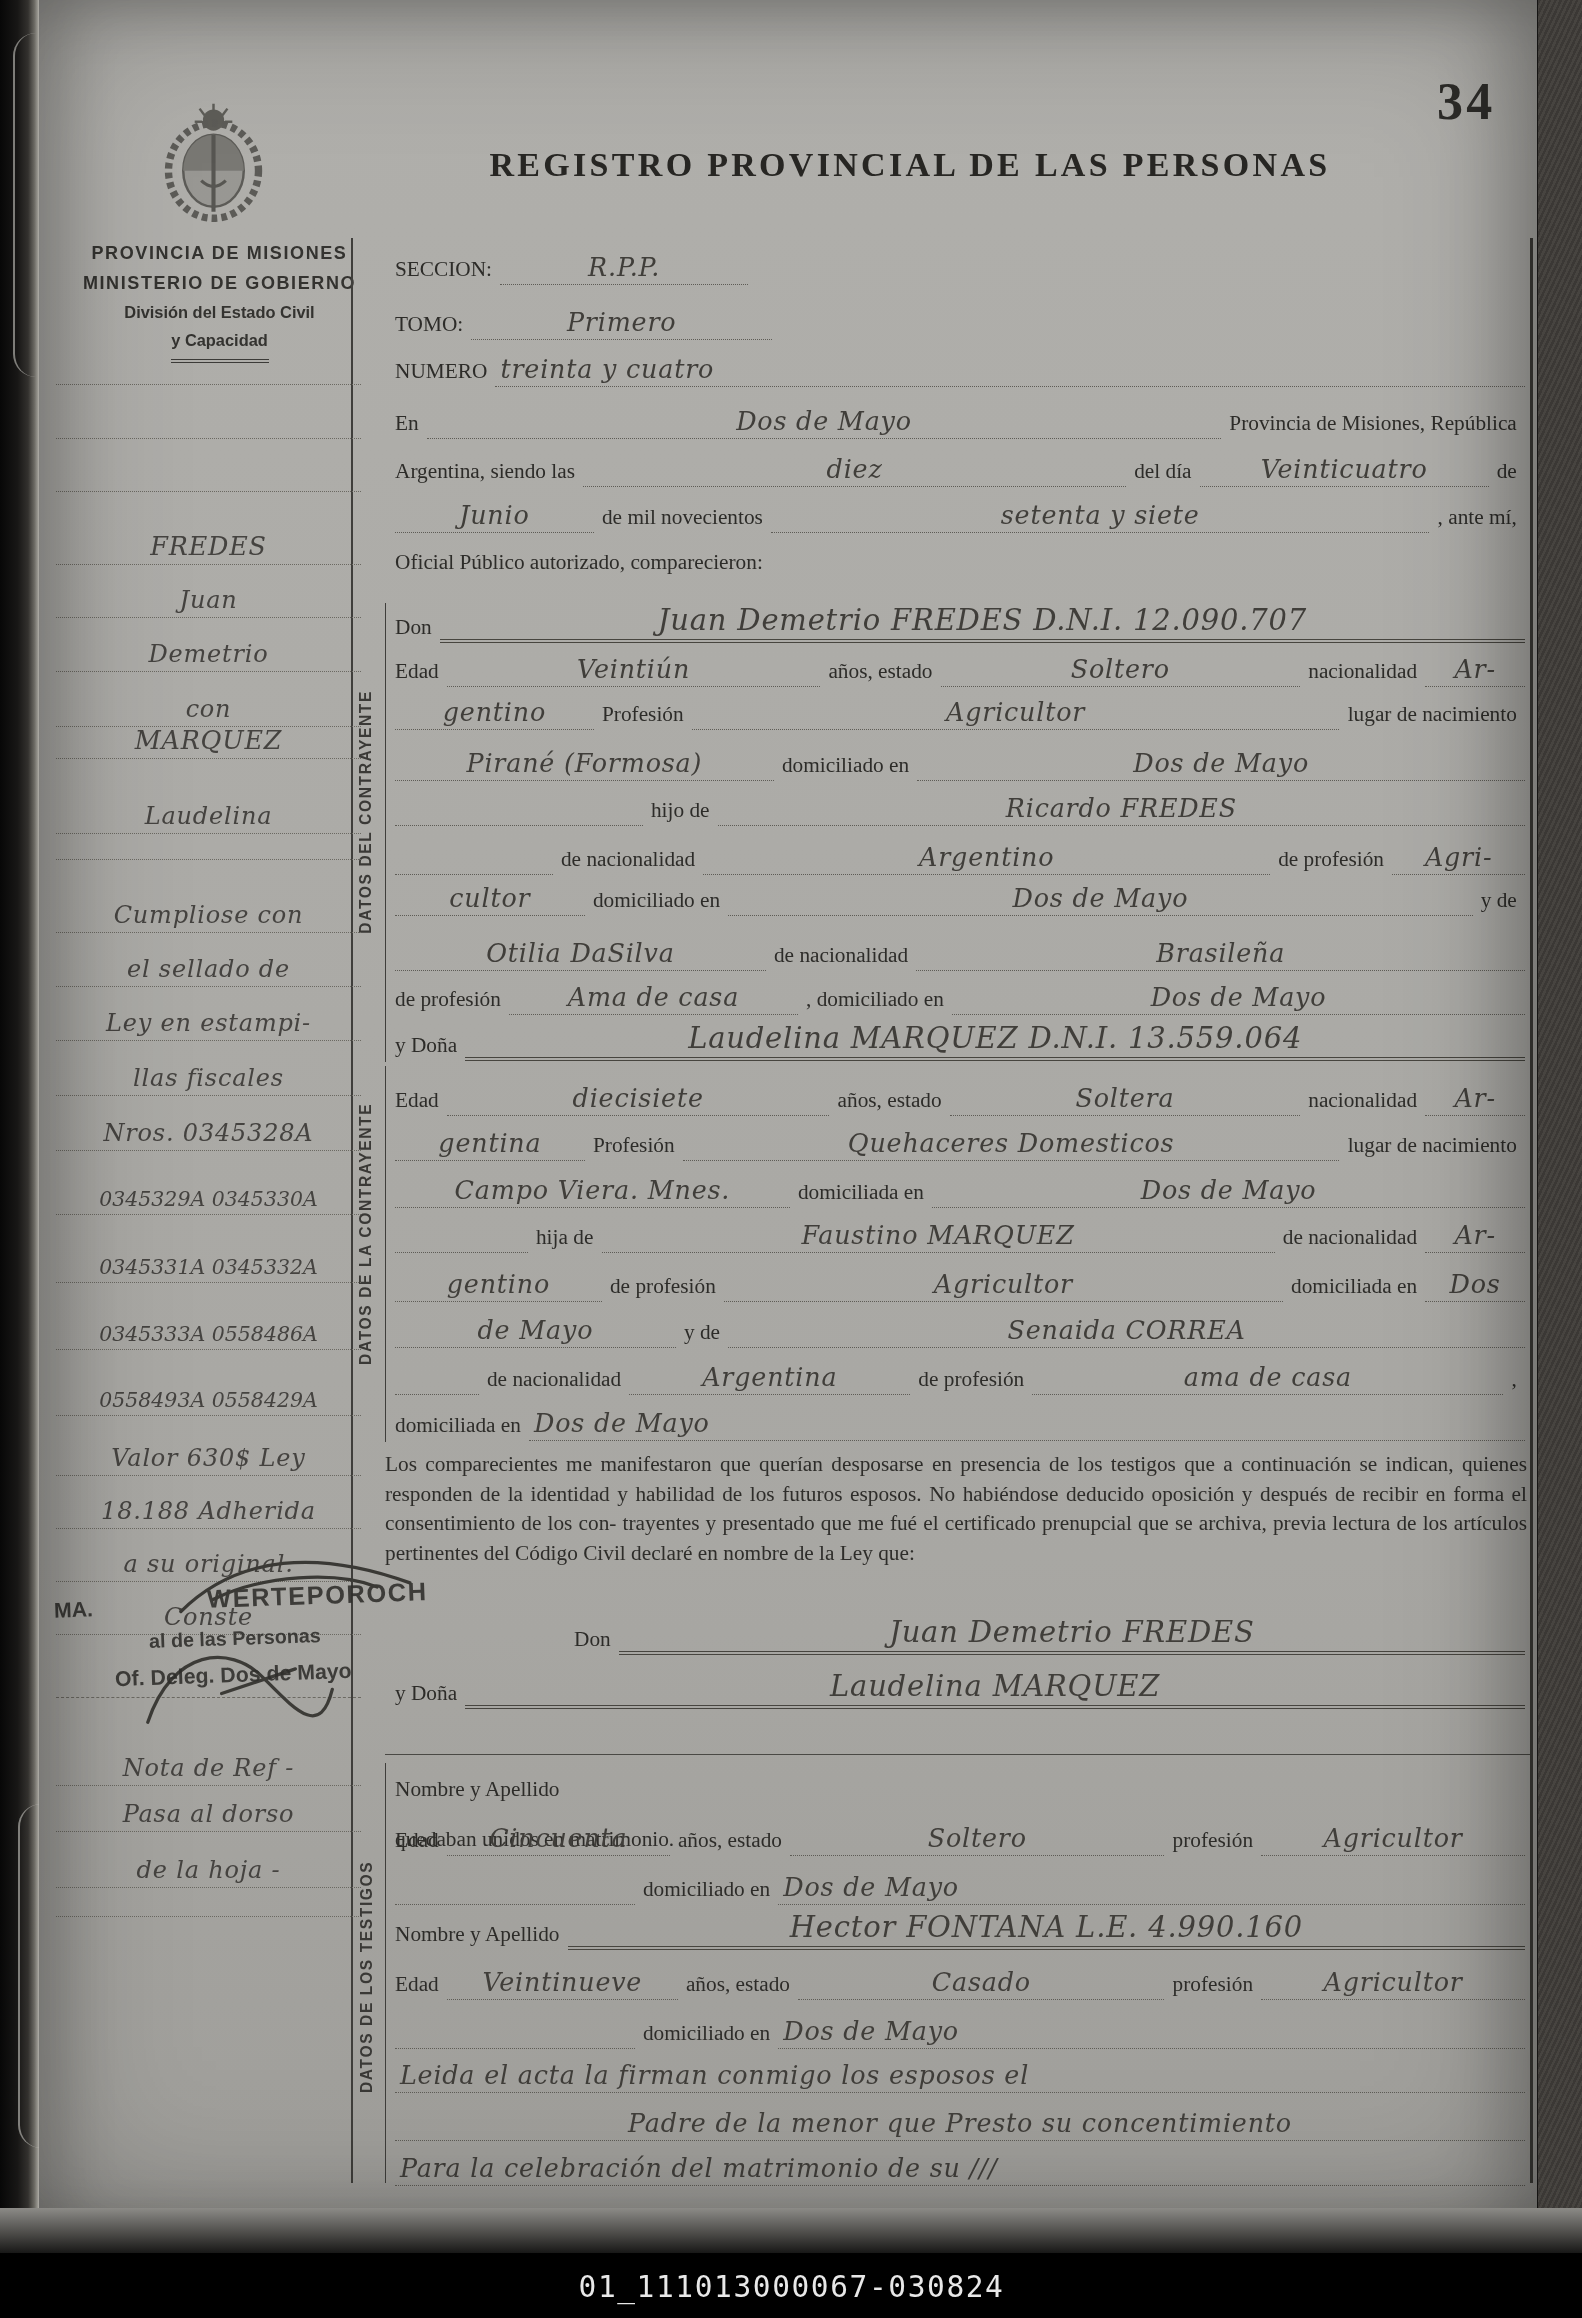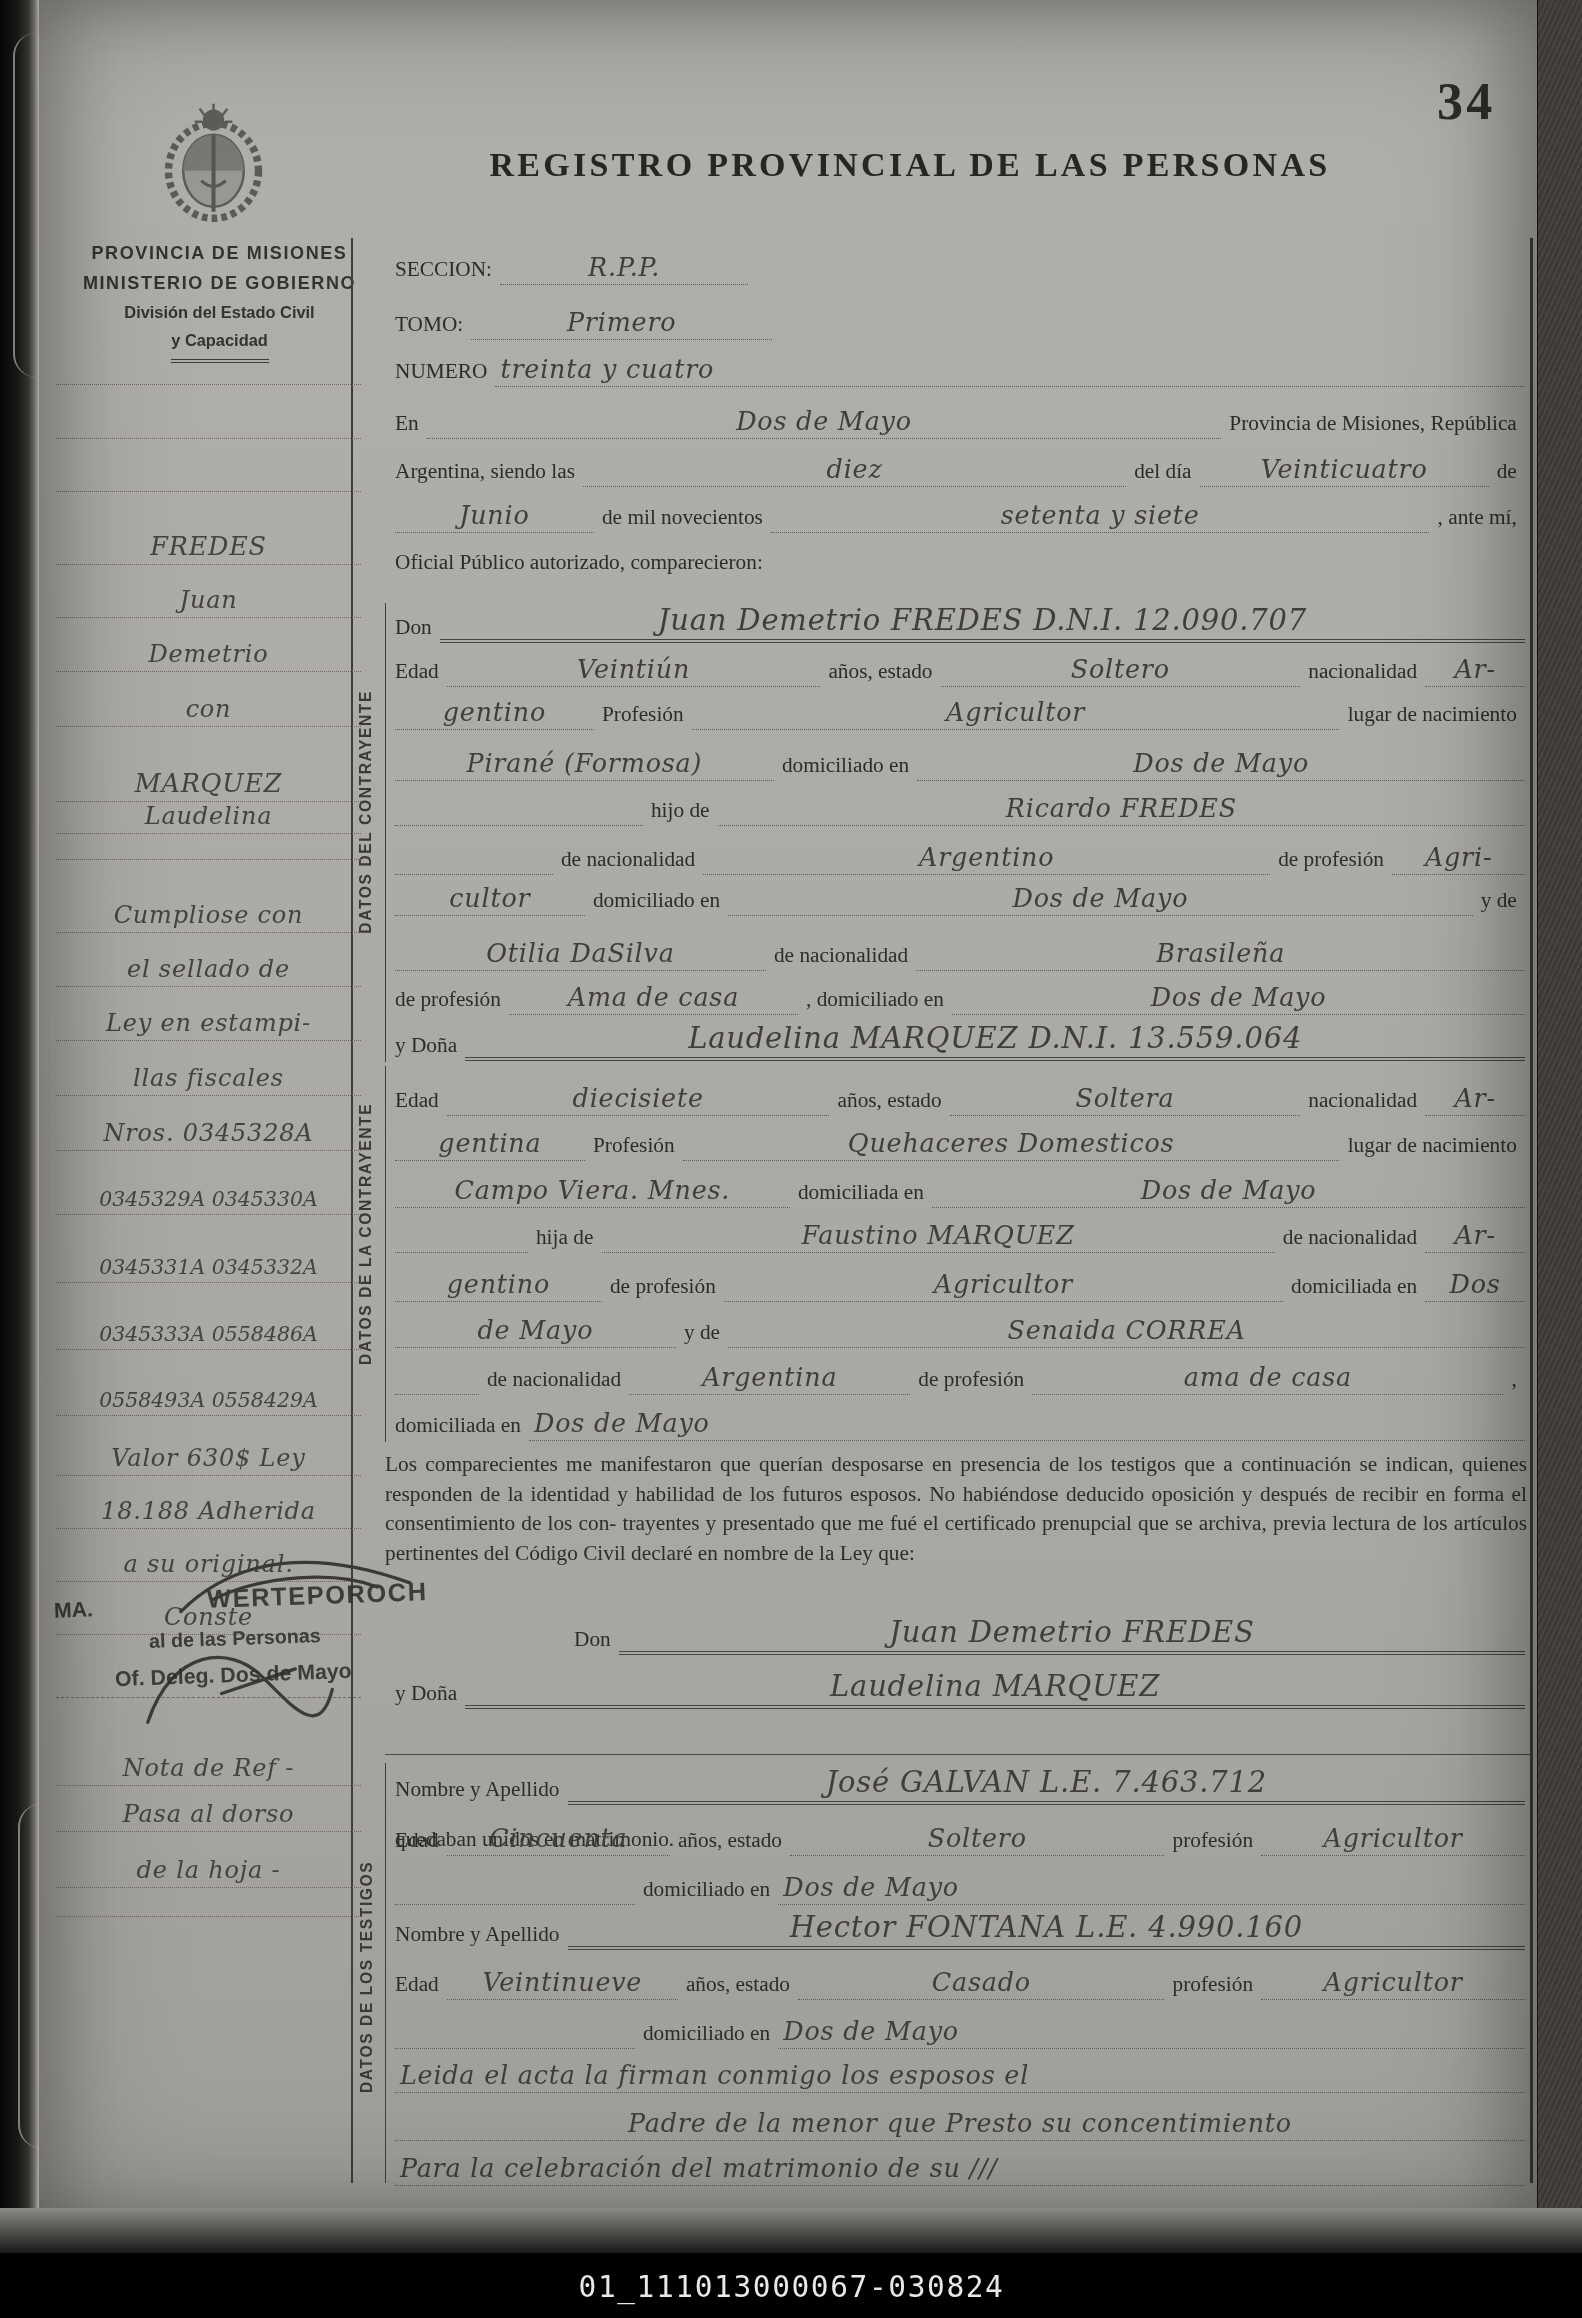--- a/index.html
+++ b/index.html
@@ -106,21 +106,21 @@
 <div class="vlab" style="left:162px;top:1224px;width:410px;">DATOS DE LA CONTRAYENTE</div>
 <div class="vlab" style="left:179px;top:1967px;width:377px;">DATOS DE LOS TESTIGOS</div>
 
 <div class="mrow" style="top:381px;"></div>
 <div class="mrow" style="top:435px;"></div>
 <div class="mrow" style="top:488px;"></div>
 <div class="mrow caps" style="top:531px;">FREDES</div>
 <div class="mrow" style="top:586px;">Juan</div>
 <div class="mrow" style="top:640px;">Demetrio</div>
 <div class="mrow" style="top:695px;">con</div>
-<div class="mrow caps" style="top:768px;font-style:italic;">MARQUEZ</div>
+<div class="mrow caps" style="top:725px;font-style:italic;">MARQUEZ</div>
 <div class="mrow" style="top:802px;">Laudelina</div>
 <div class="mrow" style="top:856px;"></div>
 <div class="mrow" style="top:901px;">Cumpliose con</div>
 <div class="mrow" style="top:955px;">el sellado de</div>
 <div class="mrow" style="top:1009px;">Ley en estampi-</div>
 <div class="mrow" style="top:1064px;">llas fiscales</div>
 <div class="mrow" style="top:1119px;">Nros. 0345328A</div>
 <div class="mrow small" style="top:1187px;">0345329A 0345330A</div>
 <div class="mrow small" style="top:1255px;">0345331A 0345332A</div>
 <div class="mrow small" style="top:1322px;">0345333A 0558486A</div>
@@ -305,21 +305,20 @@
 <div class="fline" style="top:1666px;left:395px;">
   <span class="p">y Doña</span>
   <span class="h grow big dbl">Laudelina MARQUEZ</span>
 </div>
 <div class="fline" style="top:1812px;">
   <span class="p">quedaban unidos en matrimonio.</span>
 </div>
 
 <div class="fline" style="top:1762px;">
   <span class="p">Nombre y Apellido</span>
-  <span class="h grow big dbl">José GALVAN L.E. 7.463.712</span>
 </div>
 <div class="fline" style="top:1813px;">
   <span class="p">Edad</span>
   <span class="h" style="width:213px;">Cincuenta</span>
   <span class="p">años, estado</span>
   <span class="h grow">Soltero</span>
   <span class="p">profesión</span>
   <span class="h" style="width:254px;">Agricultor</span>
 </div>
 <div class="fline" style="top:1862px;">

